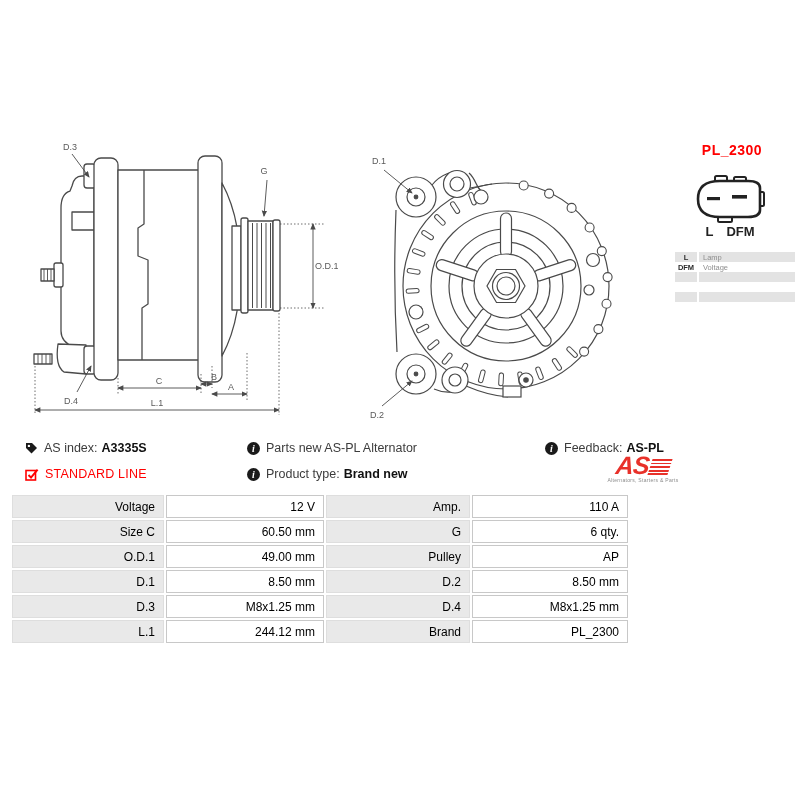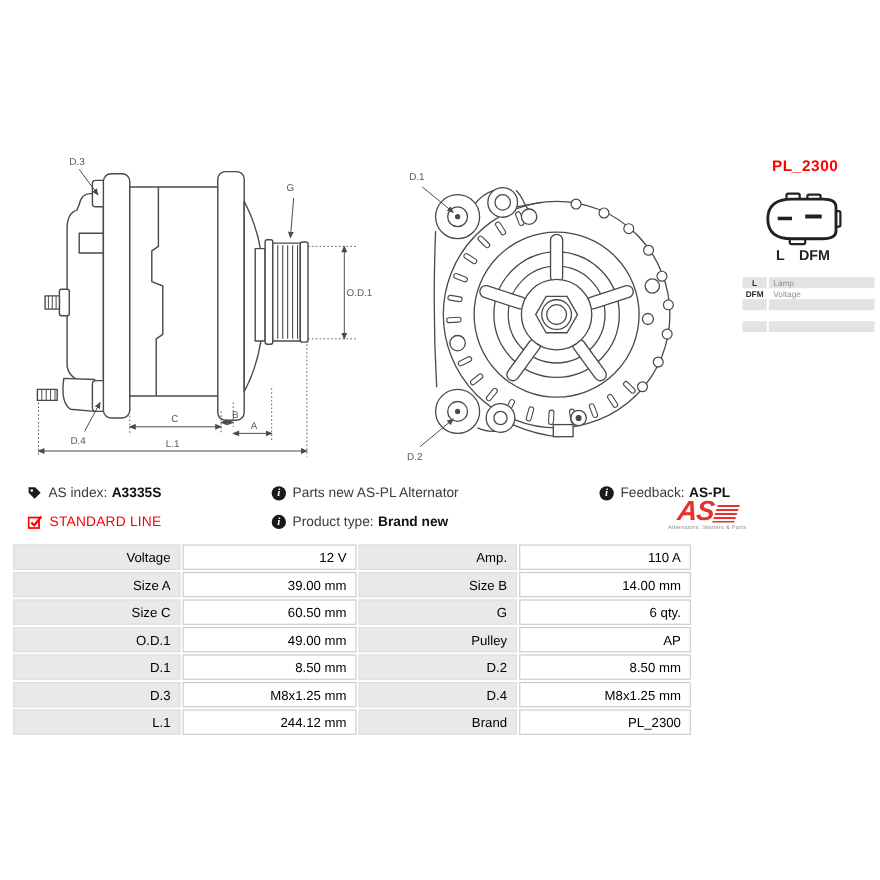--- a/index.html
+++ b/index.html
@@ -285,26 +285,20 @@
         <col style="width:156px">
       </colgroup>
     <tbody>
       <tr>
         <td class="lbl">Voltage</td>
         <td class="val">12 V</td>
         <td class="lbl">Amp.</td>
         <td class="val">110 A</td>
       </tr>
       <tr>
-        <td class="lbl">Size A</td>
-        <td class="val">39.00 mm</td>
-        <td class="lbl">Size B</td>
-        <td class="val">14.00 mm</td>
-      </tr>
-      <tr>
         <td class="lbl">Size C</td>
         <td class="val">60.50 mm</td>
         <td class="lbl">G</td>
         <td class="val">6 qty.</td>
       </tr>
       <tr>
         <td class="lbl">O.D.1</td>
         <td class="val">49.00 mm</td>
         <td class="lbl">Pulley</td>
         <td class="val">AP</td>

